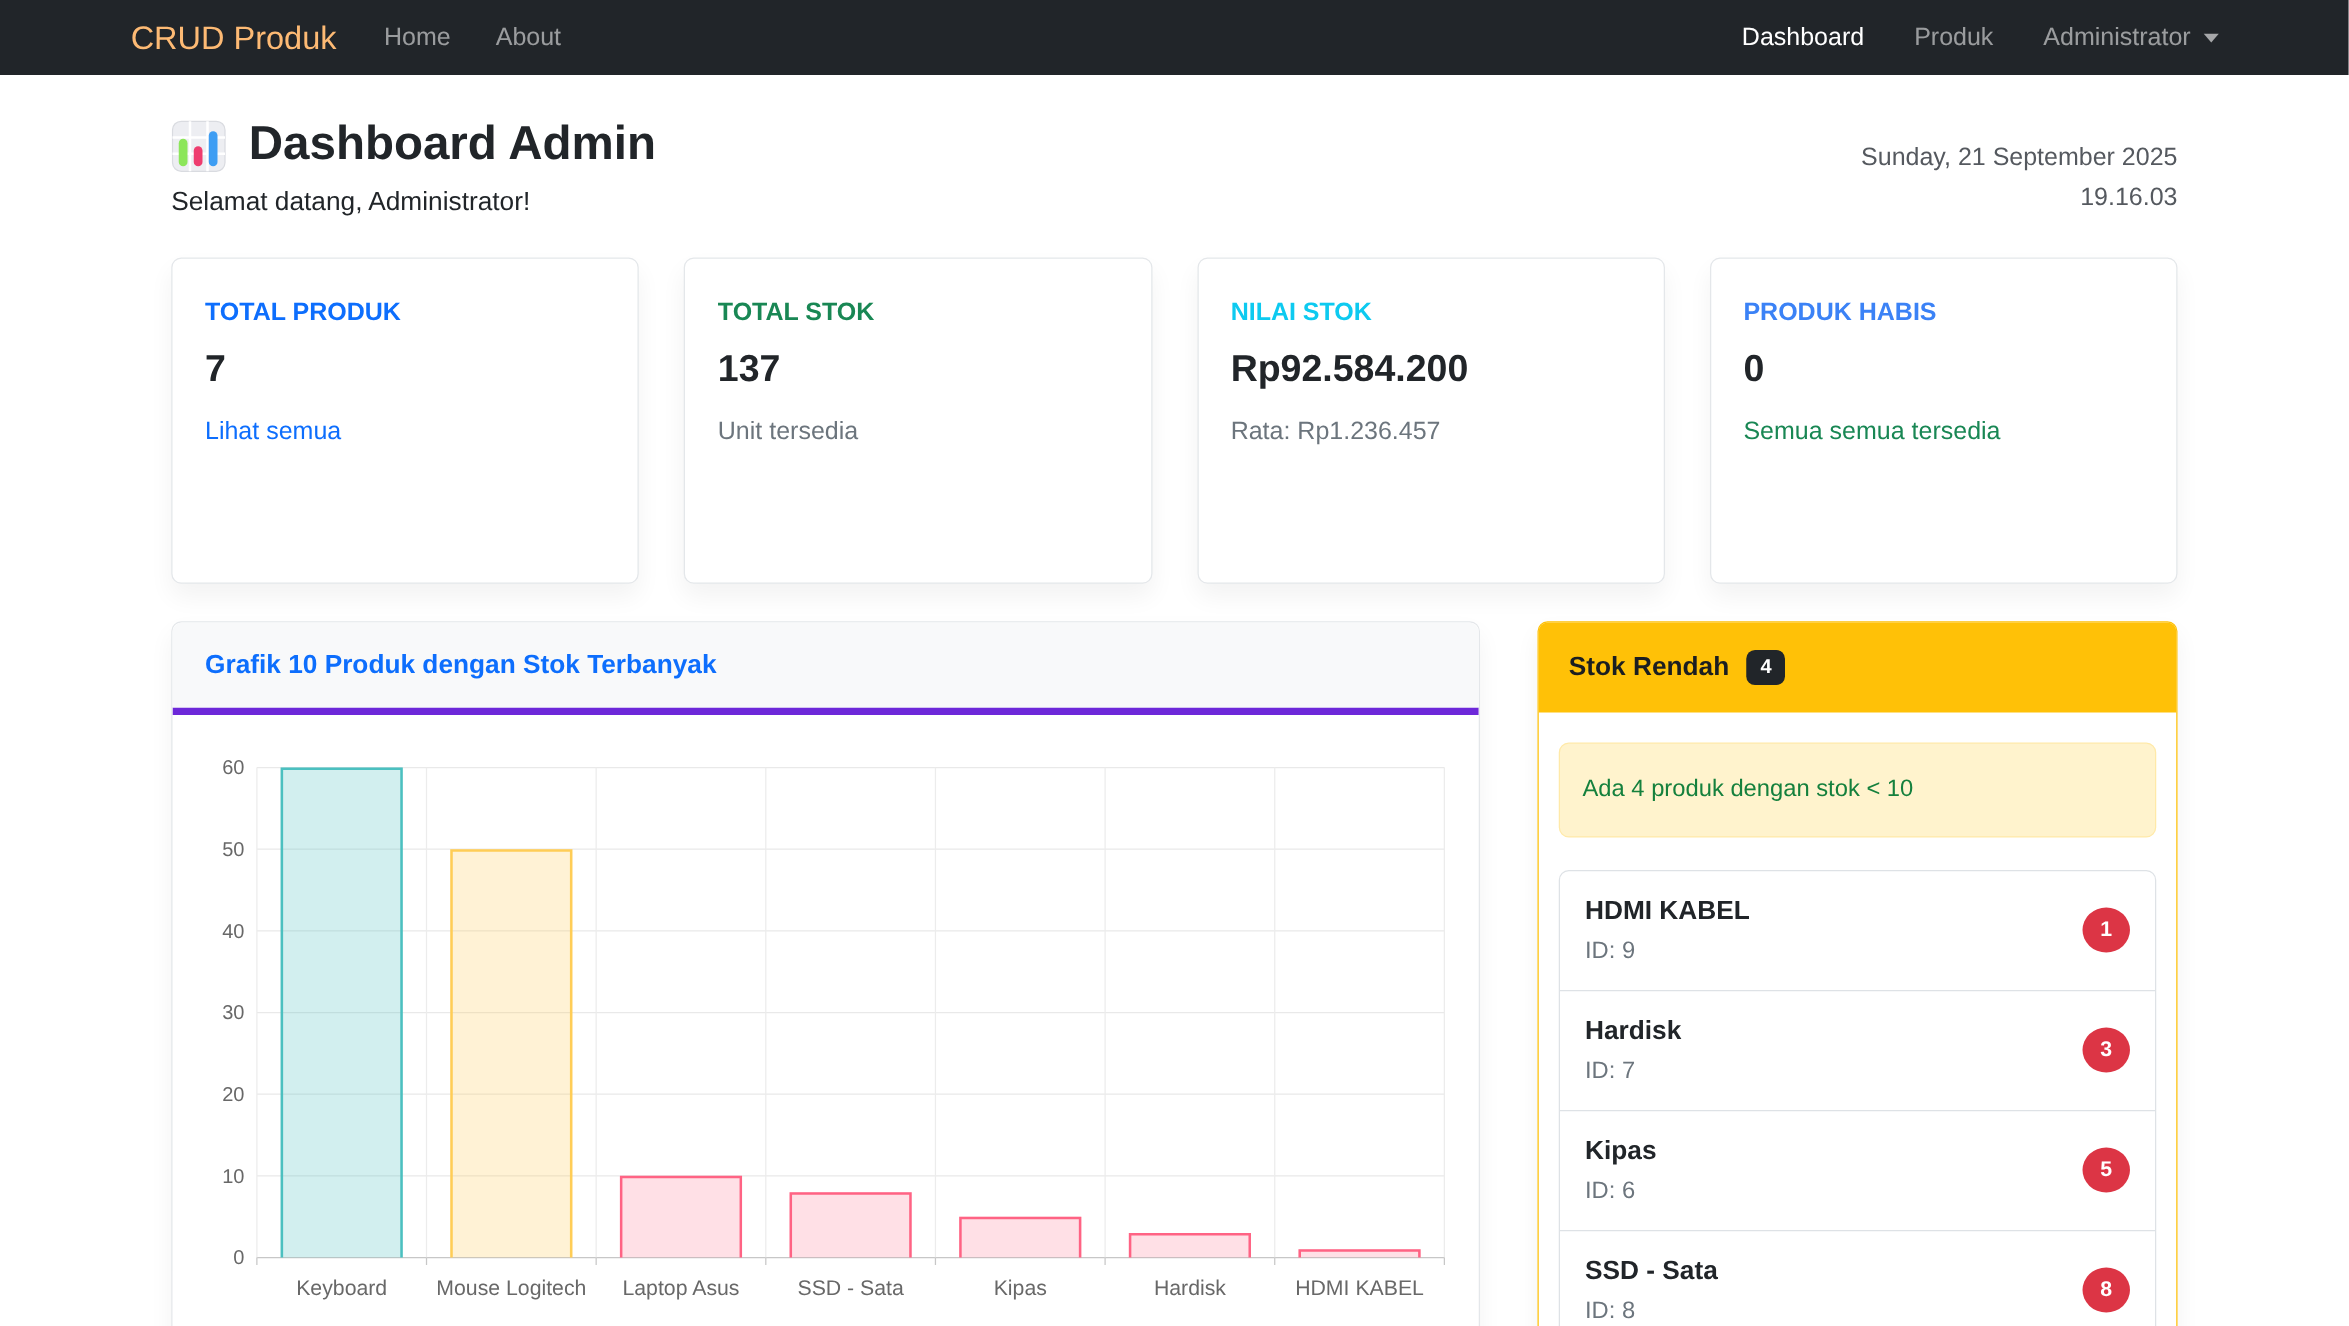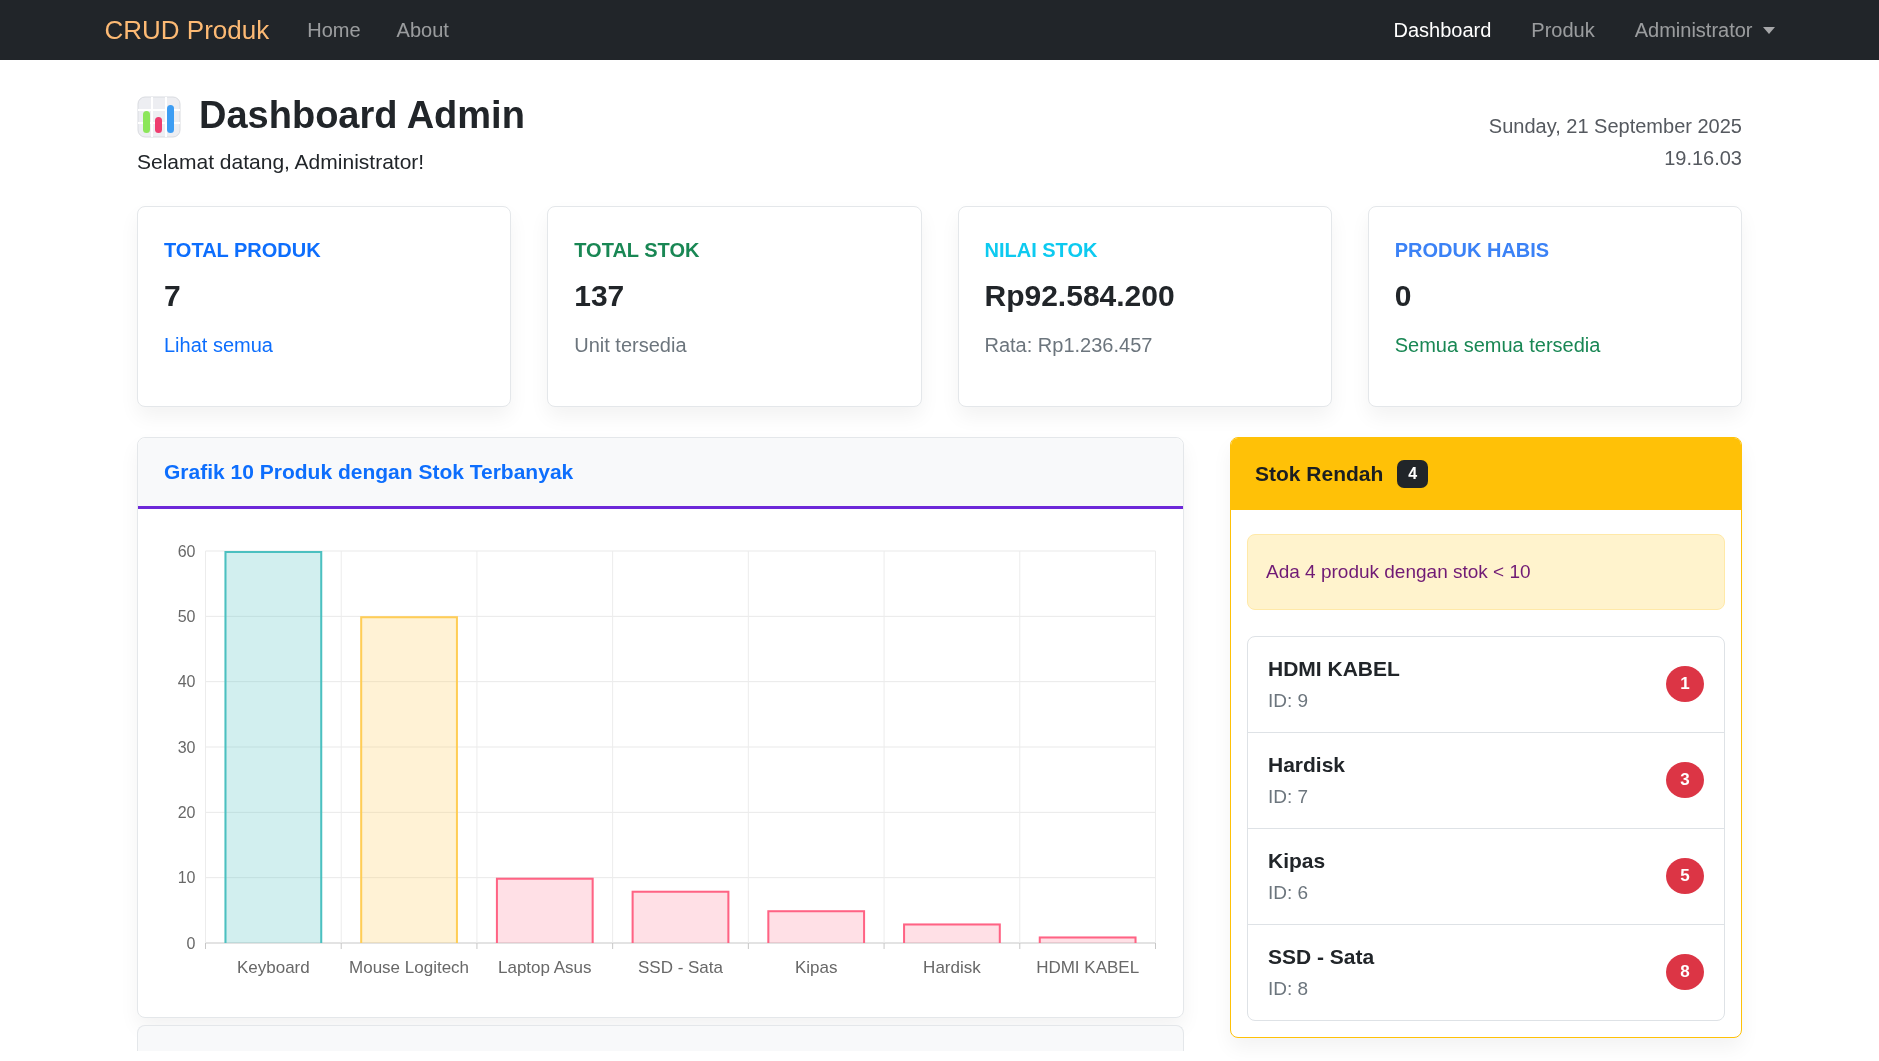--- a/index.html
+++ b/index.html
@@ -24,44 +24,44 @@
   .header-row{display:flex;justify-content:space-between;align-items:flex-end;margin-top:34px;}
   .title-line{display:flex;align-items:center;gap:18px;}
   .page-title{font-size:38px;font-weight:700;margin:0;line-height:1.1;}
   .subtitle{font-size:21px;margin-top:12px;}
   .datetime{text-align:right;color:#55595f;font-size:20px;line-height:1.6;margin-top:8px;}
 
   
   .stats{display:grid;grid-template-columns:repeat(4,1fr);gap:36px;margin-top:32px;}
   .card-base{background:#fff;border:1px solid #e4e7ea;border-radius:8px;
     box-shadow:0 10px 20px rgba(0,0,0,.05);}
-  .stat-card{height:201px;padding:32px 26px;}
+  .stat-card{height:261px;padding:32px 26px;}
   .stat-label{font-size:20px;font-weight:700;margin:0 0 17px;}
   .stat-value{font-size:30px;font-weight:700;color:#212529;margin:0 0 21px;}
   .stat-foot{font-size:20px;}
   .c-primary{color:#0d6efd;}.c-success{color:#198754;}.c-info{color:#0dcaf0;}
   .c-danger{color:#3b82f6;}.c-muted{color:#6c757d;}
 
   
   .main-row{display:grid;grid-template-columns:1fr 512px;gap:46px;margin-top:30px;align-items:start;}
-  .card-header{background:#f8f9fa;border-bottom:3px solid #6d28d9;border-radius:8px 8px 0 0;
+  .card-header{background:#f8f9fa;border-bottom:6px solid #6d28d9;border-radius:8px 8px 0 0;
     padding:22px 26px;}
   .chart-title{color:#0d6efd;font-size:21px;font-weight:700;}
   .card-body{padding:16px;}
   .chart-svg{display:block;width:100%;height:476px;}
 
   
   .warning-card{border-color:#ffc107;}
   .warning-header{background:#ffc107;border-radius:7px 7px 0 0;padding:22px 24px;
     display:flex;align-items:center;gap:14px;}
   .warning-title{font-size:21px;font-weight:700;color:#1b1e21;}
   .count-badge{background:#212529;color:#fff;font-size:16px;font-weight:700;
     padding:5px 11px;border-radius:7px;line-height:1.1;}
   .warning-body{padding:16px;}
-  .alert{background:#fff3cd;border:1px solid #ffe9a8;color:#701a75;border-radius:8px;
+  .alert{background:#fff3cd;border:1px solid #ffe9a8;color:#15803d;border-radius:8px;
     padding:26px 18px;font-size:19px;margin:8px 0 26px;}
   .low-list{border:1px solid #dee2e6;border-radius:8px;overflow:hidden;background:#fff;}
   .low-item{padding:20px;border-bottom:1px solid #dee2e6;display:flex;
     justify-content:space-between;align-items:center;}
   .low-item:last-child{border-bottom:none;}
   .li-name{font-size:21px;font-weight:700;color:#212529;margin-bottom:9px;}
   .li-id{font-size:19px;color:#6c757d;}
   .qty-badge{min-width:38px;height:36px;border-radius:50%;background:#dc3545;color:#fff;
     font-size:17px;font-weight:700;display:flex;align-items:center;justify-content:center;
     padding:0 6px;}

